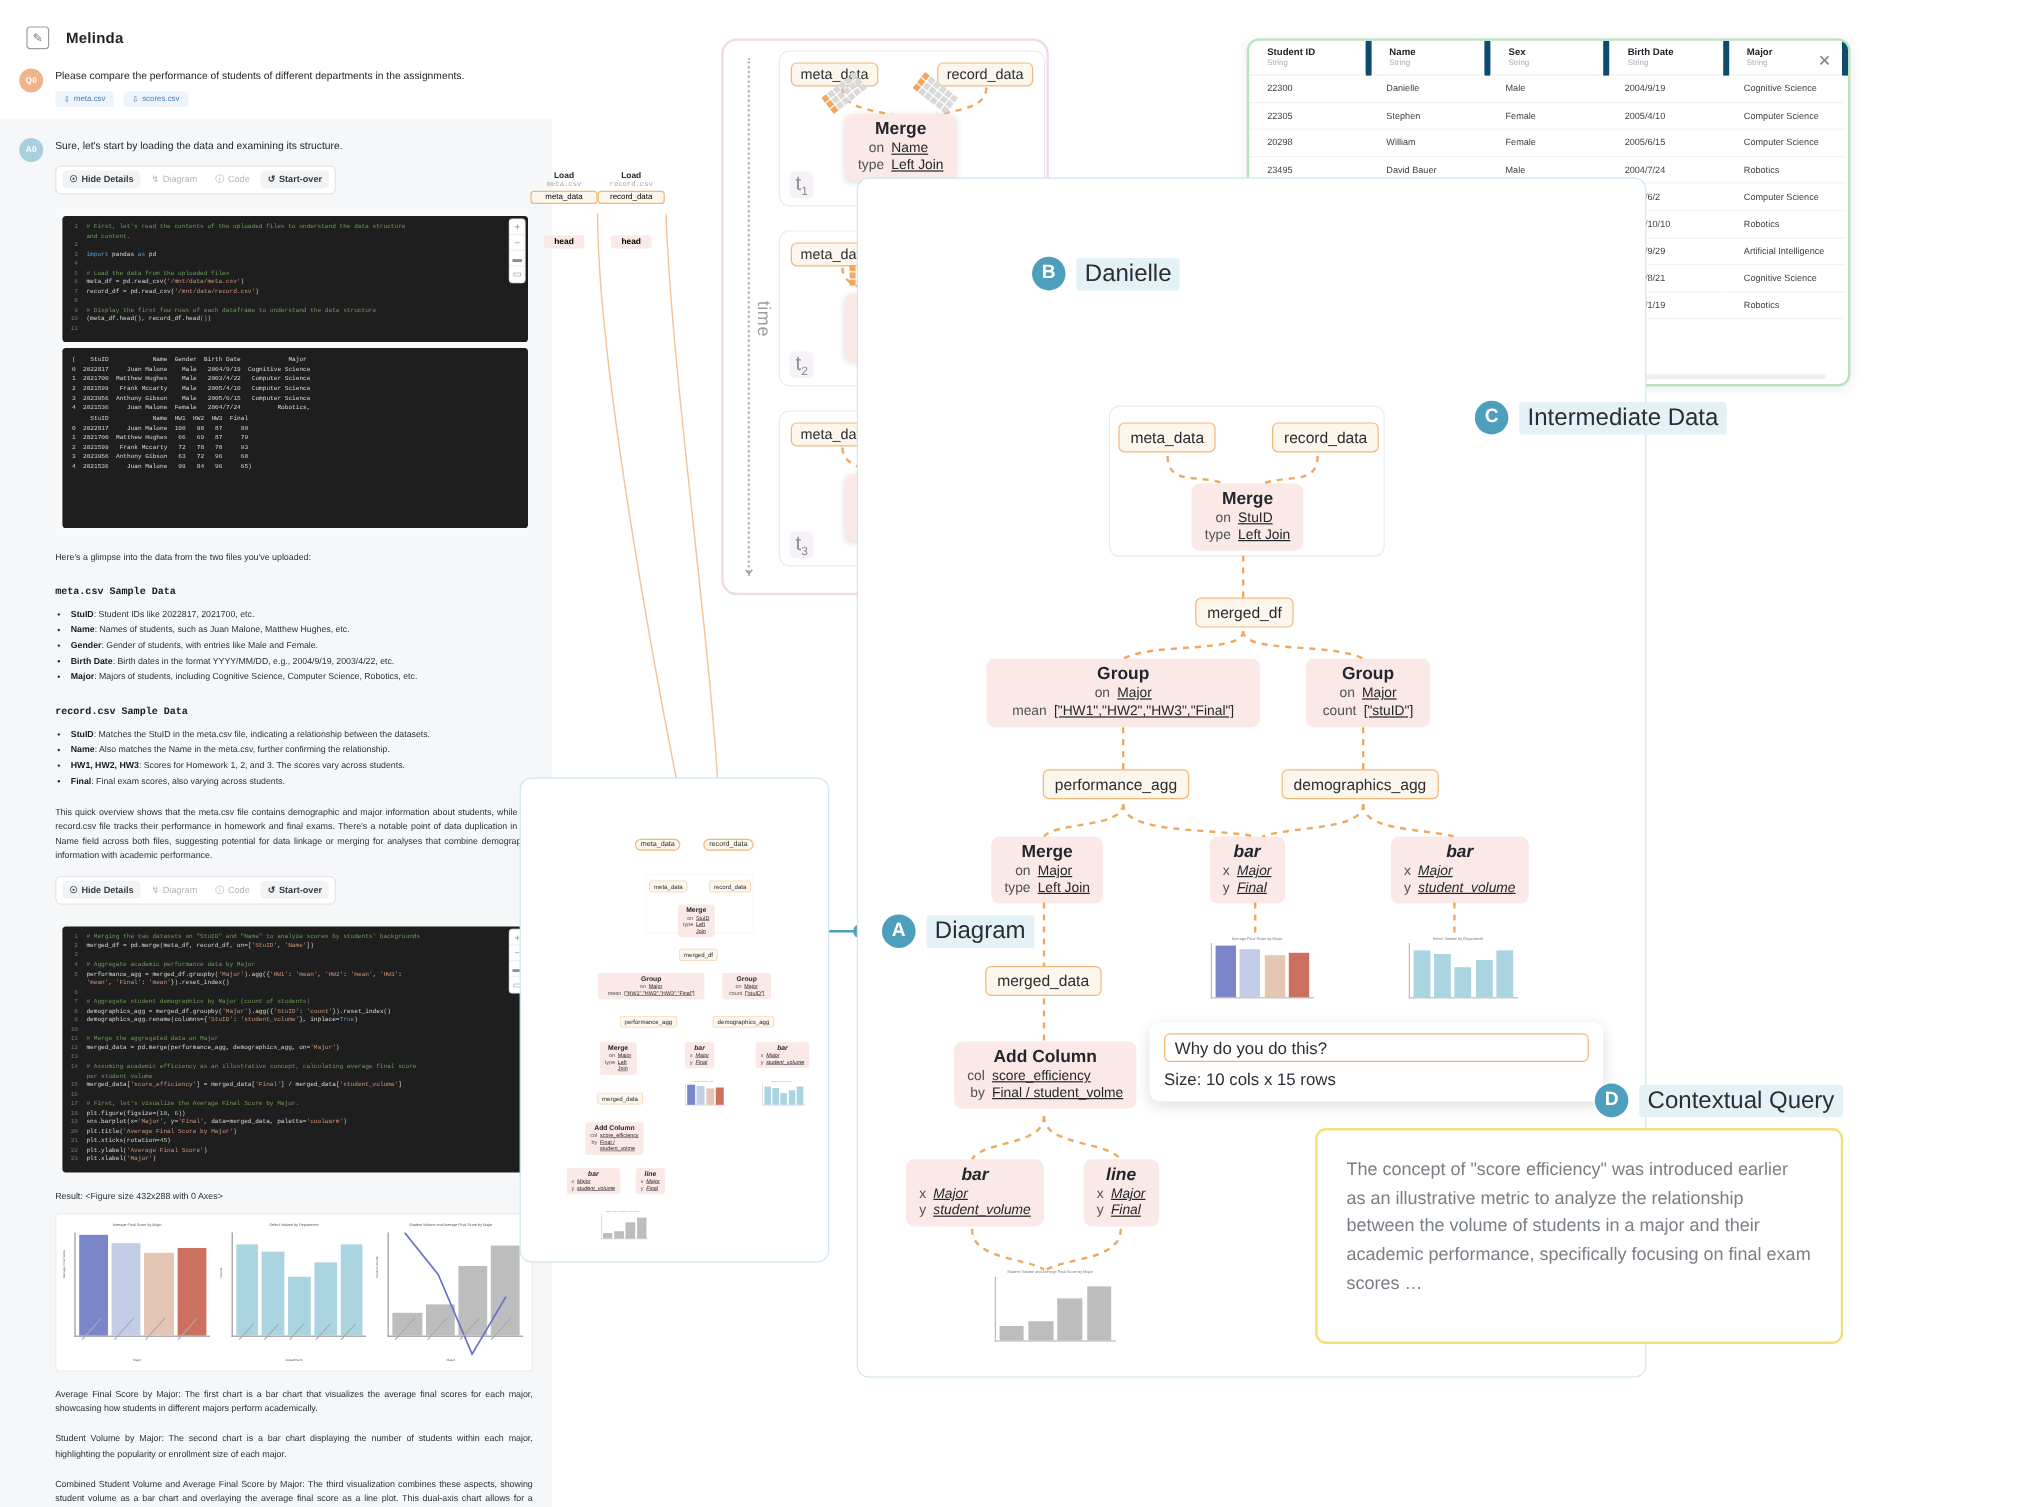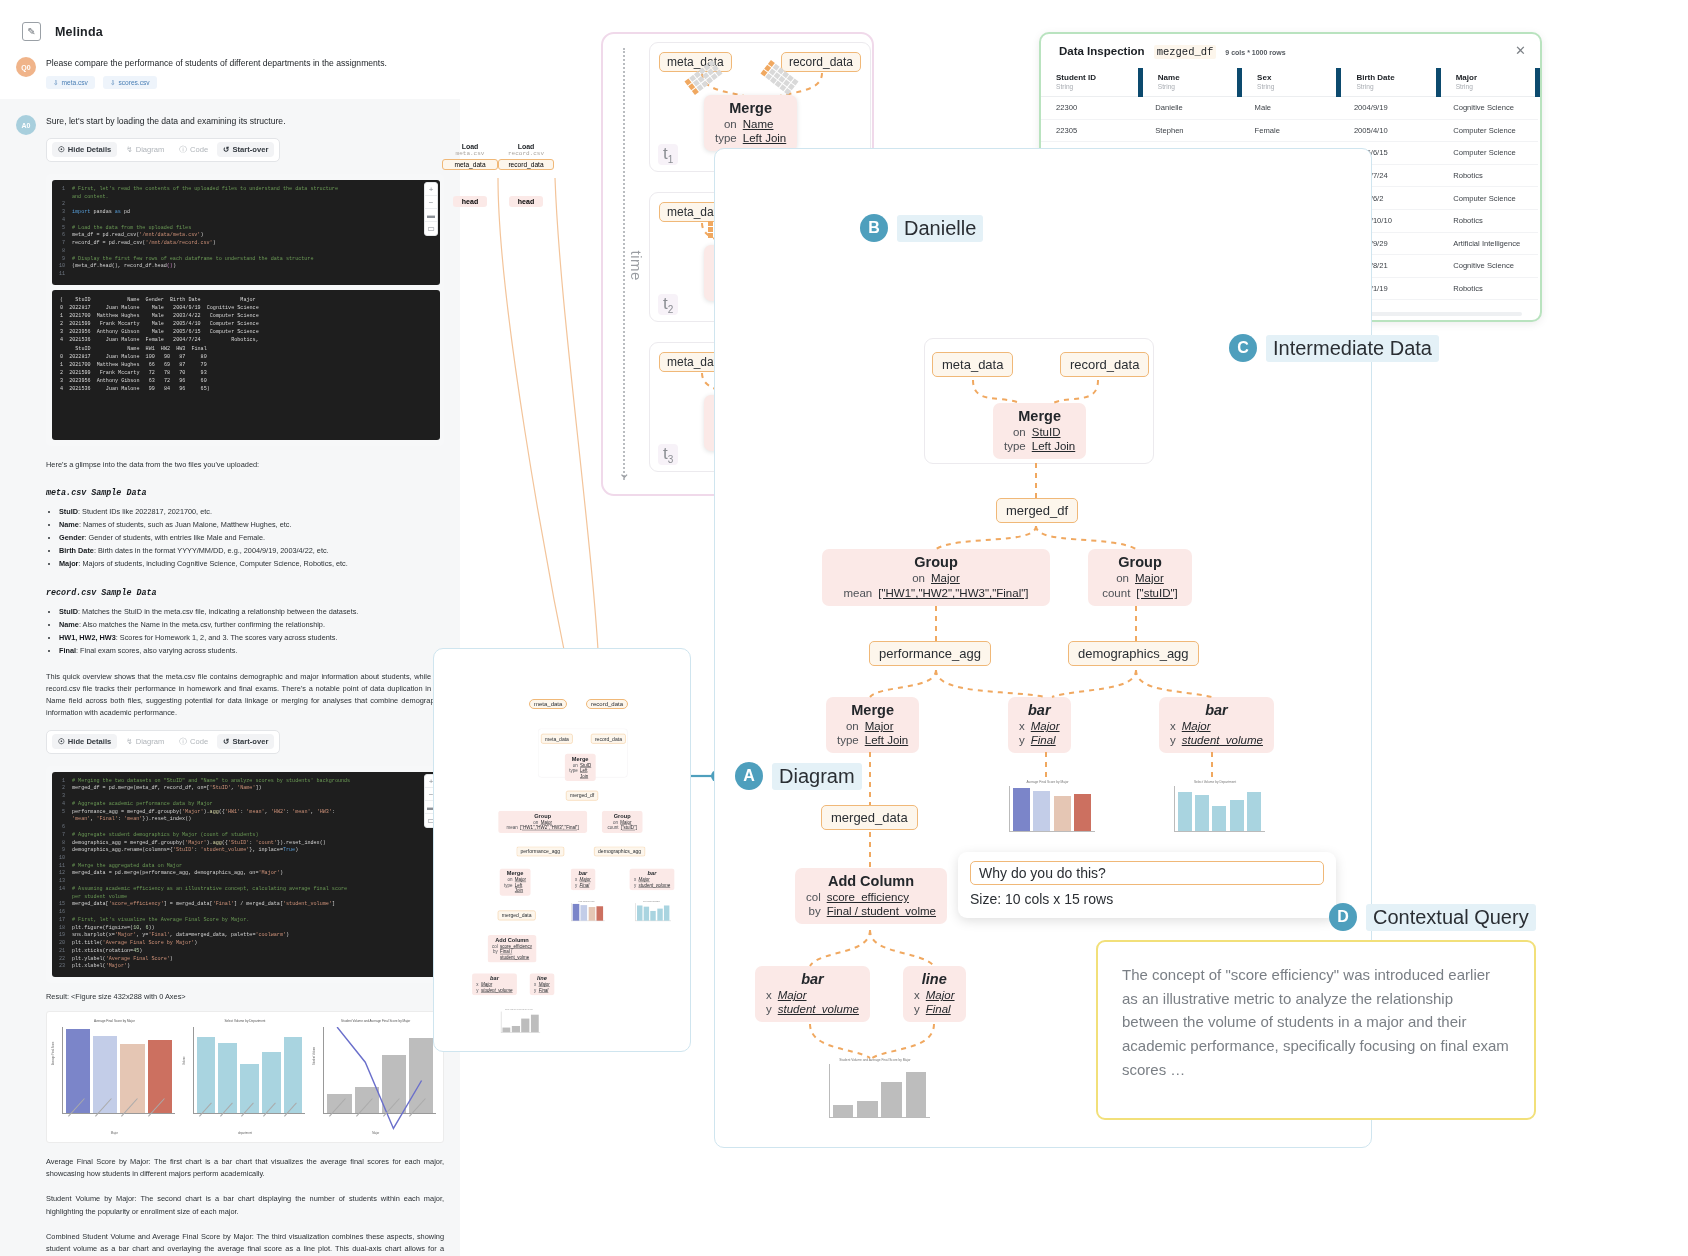--- a/index.html
+++ b/index.html
@@ -47,21 +47,21 @@
   .outblk { background:#1e1e1e; border-radius:3px; margin-top:5px; padding:6px 8px;
       font-family:"Liberation Mono", monospace; font-size:5.1px; line-height:1.6; color:#d8d8d8;
       white-space:pre; overflow:hidden; min-height:150px;}
   .zoomctl { position:absolute; right:6px; top:8px; width:14px; background:#fff; border:1px solid #e6e8ea;
       border-radius:3px; display:flex; flex-direction:column; align-items:center; }
   .zoomctl div { font-size:8px; color:#8b9096; height:13px; line-height:13px; width:100%; text-align:center;
       border-bottom:1px solid #eceef0; }
   .zoomctl div:last-child{border-bottom:none;}
 
   .para { font-size:7.4px; color:#2b3034; line-height:1.65; margin-top:13px; text-align:justify; }
-  .h4 { font-size:9px; font-weight:bold; color:#15191d; margin-top:16px;font-style:italic; }
+  .h4 { font-size:9px; font-weight:bold; color:#15191d; margin-top:16px; }
   .h4 code { font-family:"Liberation Mono", monospace; font-size:8.4px; }
   ul.bl { margin:8px 0 0 13px; }
   ul.bl li { font-size:7.3px; color:#2b3034; line-height:1.78; }
   ul.bl li b { color:#15191d; }
   .result { font-size:7.4px; color:#2b3034; margin-top:9px; }
 
   .figs { display:flex; gap:4px; background:#fff; border:1px solid #ececec; border-radius:3px;
       padding:6px 4px; margin-top:10px; }
   .fig { flex:1; position:relative; height:118px; }
   .fig .ftitle{ position:absolute; top:1px; left:0; right:0; text-align:center; font-size:3.1px; color:#555;}
@@ -694,25 +694,20 @@
       </div>
       <div style="position:absolute;left:498px;top:143px;text-align:center;width:56px">
         <div style="font-size:7px;font-weight:bold;color:#23272b">Load</div>
         <div style="font-size:6px;color:#a9a49e;font-family:'Liberation Mono',monospace">record.csv</div>
         <div style="border:1px solid #f0b878;background:#fdf6ec;border-radius:3px;font-size:6.6px;padding:1px 0;margin-top:2px">record_data</div>
         <div style="background:#fbe9e7;border-radius:3px;font-size:7px;font-weight:bold;padding:2px 0;margin-top:26px;width:34px;margin-left:11px">head</div>
       </div>
     </div>
 
 <div class="inspect">
-  <div class="ins-head">
-    <span class="ins-title">Data Inspection</span>
-    <span class="ins-name">mezged_df</span>
-    <span class="ins-meta">9 cols * 1000 rows</span>
-  </div>
   <div class="ins-x">✕</div>
   <table class="ins">
     <thead>
           <tr id="insHead">
             <th>
               <span class="cn2">Student ID</span>
               <span class="ct2">String</span>
             </th>
             <th>
               <span class="cn2">Name</span>

